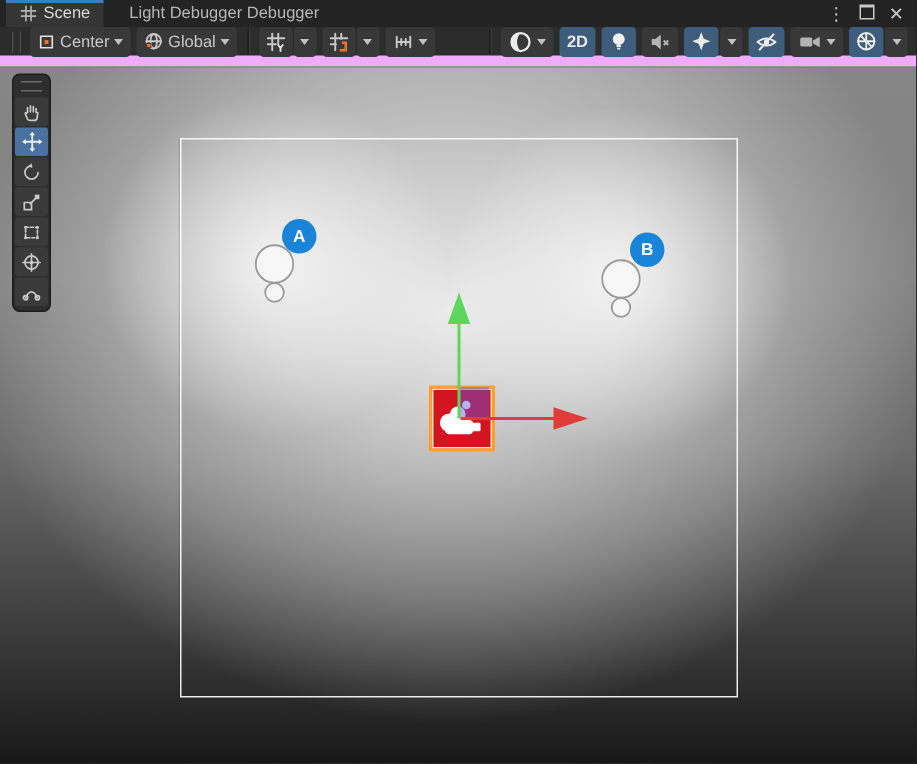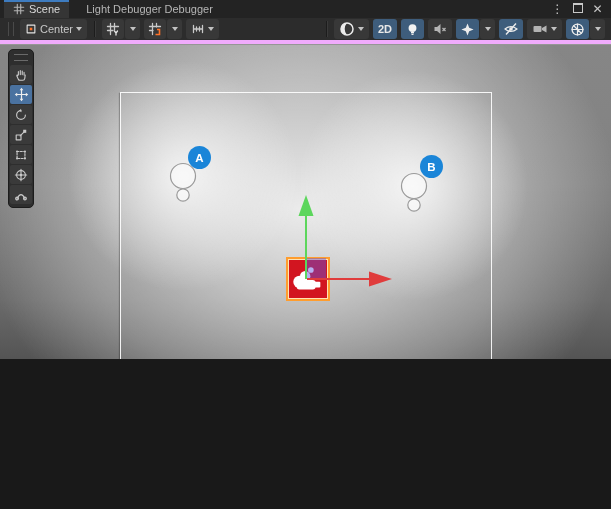--- a/index.html
+++ b/index.html
@@ -1,16 +1,16 @@
 <!DOCTYPE html>
 <html style="--tab-accent-blue: #3e7cc0; --active-button-blue: #3e5d7c; --tool-active-blue: #4a72a0; --light-badge-blue: #1a85d8; --selection-outline-orange: #ff9d2e; --sprite-red: #d21520; --axis-x-red: #e03c3c; --axis-y-green: #5cd65c;"><head>
 <meta charset="utf-8">
 <style>
   html,body{margin:0;padding:0;background:#191919;}
-  .window{position:relative;width:611px;height:359px;background:#252525;
+  .window{position:relative;width:611px;height:509px;background:#252525;
     font-family:"Liberation Sans","DejaVu Sans",sans-serif;overflow:hidden;
     -webkit-user-select:none;user-select:none;}
 
   
   .tabbar{position:absolute;left:0;top:0;width:611px;height:18px;background:#232323;
     display:flex;align-items:stretch;border-bottom:1px solid #1a1a1a;}
   .tab{position:relative;display:flex;align-items:center;gap:4px;padding:0 9px;
     color:#c4c4c4;font-size:11px;cursor:default;}
   .tab.active{background:#353535;margin-left:4px;color:#dadada;}
   .tab-accent{position:absolute;left:0;top:0;width:100%;height:2px;
@@ -18,21 +18,21 @@
   .tab.inactive{margin-left:8px;color:#b6b6b6;}
   .tab-icon{opacity:.85}
   .win-controls{margin-left:auto;display:flex;align-items:center;gap:7px;
     padding-right:7px;color:#c8c8c8;font-size:12px;}
   .win-controls .wc{width:13px;text-align:center;line-height:16px;cursor:default;}
   .maxicon{display:inline-block;width:8px;height:7px;border:1px solid #c8c8c8;
     border-top:2px solid #c8c8c8;}
 
   
   .toolbar{position:absolute;left:0;top:18px;width:611px;height:26px;background:#2c2c2c;
-    border-bottom:4px solid #f0abfc;display:flex;align-items:center;gap:4px;
+    border-bottom:7px solid #f0abfc;display:flex;align-items:center;gap:4px;
     padding:0 6px;box-sizing:border-box;}
   .grip{width:4px;height:14px;border-left:1px solid #4a4a4a;border-right:1px solid #4a4a4a;margin:0 2px;}
   .sep{width:1px;height:16px;background:#1c1c1c;box-shadow:1px 0 0 #3a3a3a;margin:0 3px;}
   .btn{height:20px;background:#383838;border-radius:3px;display:flex;align-items:center;
     gap:3px;padding:0 5px;color:#c8c8c8;font-size:11px;box-sizing:border-box;cursor:default;}
   .btn.blue{background:var(--active-button-blue,#3e5d7c);color:#e8e8e8;}
   .btn.narrow{padding:0 4px;}
   .caret{width:0;height:0;border-left:3.5px solid transparent;border-right:3.5px solid transparent;
     border-top:4px solid #c2c2c2;}
   .pair{display:flex;gap:1px;}
@@ -112,20 +112,30 @@
 
     <div class="btn">
       <svg width="12" height="12" viewBox="0 0 14 14">
         <rect x="2.5" y="2.5" width="9" height="9" class="icon-stroke" style="stroke:#e2e2e2"></rect>
         <rect x="5.5" y="5.5" width="3" height="3" fill="#ff7328"></rect>
       </svg>
       <span class="lbl">Center</span>
       <span class="caret"></span>
     </div>
 
+    <div class="btn">
+      <svg width="13" height="13" viewBox="0 0 14 14">
+        <circle cx="7" cy="7" r="5.2" class="icon-stroke"></circle>
+        <ellipse cx="7" cy="7" rx="2.3" ry="5.2" class="icon-stroke"></ellipse>
+        <path d="M1.8,7H12.2" class="icon-stroke"></path>
+        <rect x="2" y="8.6" width="3" height="3" fill="#ff7328" stroke="#2c2c2c" stroke-width="0.6"></rect>
+      </svg>
+      <span class="lbl">Global</span>
+      <span class="caret"></span>
+    </div>
 
     <div class="sep"></div>
 
     <div class="pair">
       <div class="btn narrow">
         <svg width="14" height="14" viewBox="0 0 14 14">
           <path class="icon-stroke" d="M4.5,1.5V12.5 M8.5,1.5V8 M1.5,4.5H12.5 M1.5,8.5H7"></path>
           <path class="icon-stroke" style="stroke:#e4e4e4" d="M8.5,9 L10,11 L11.5,9 M10,11 V13"></path>
         </svg>
       </div>

